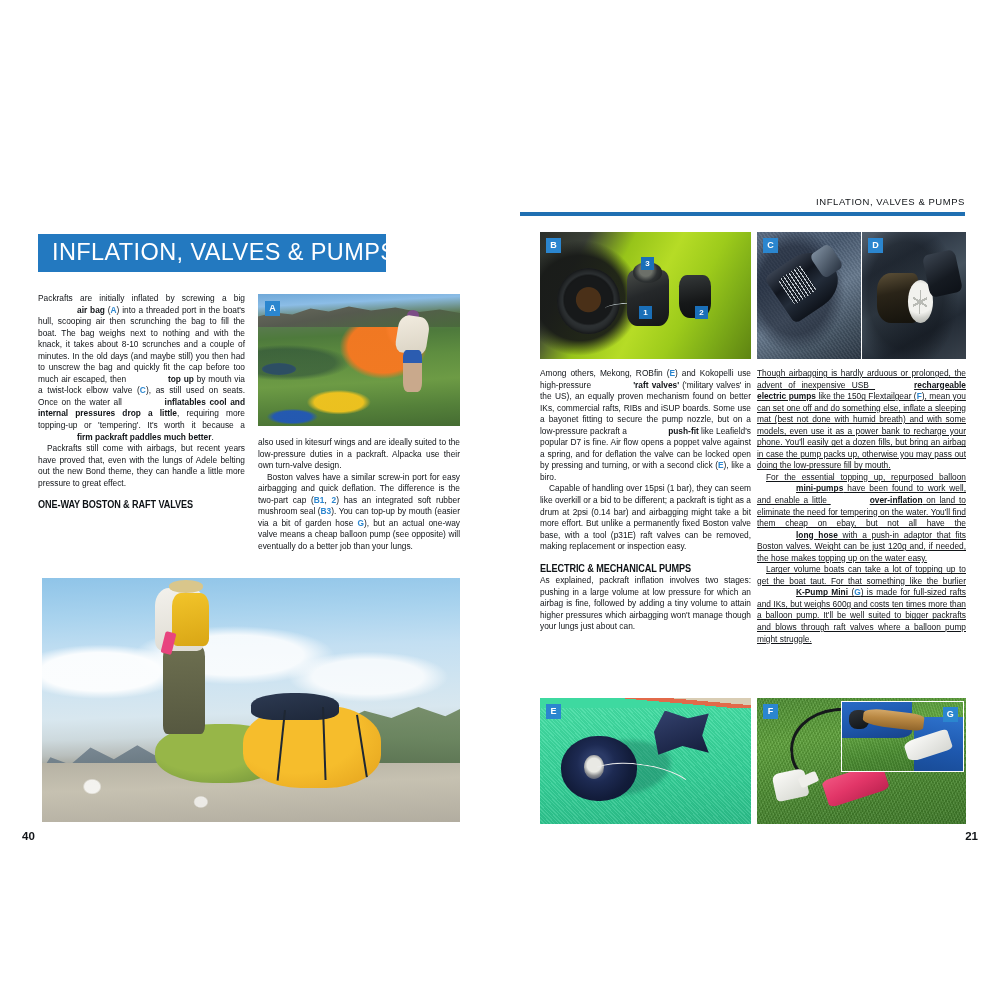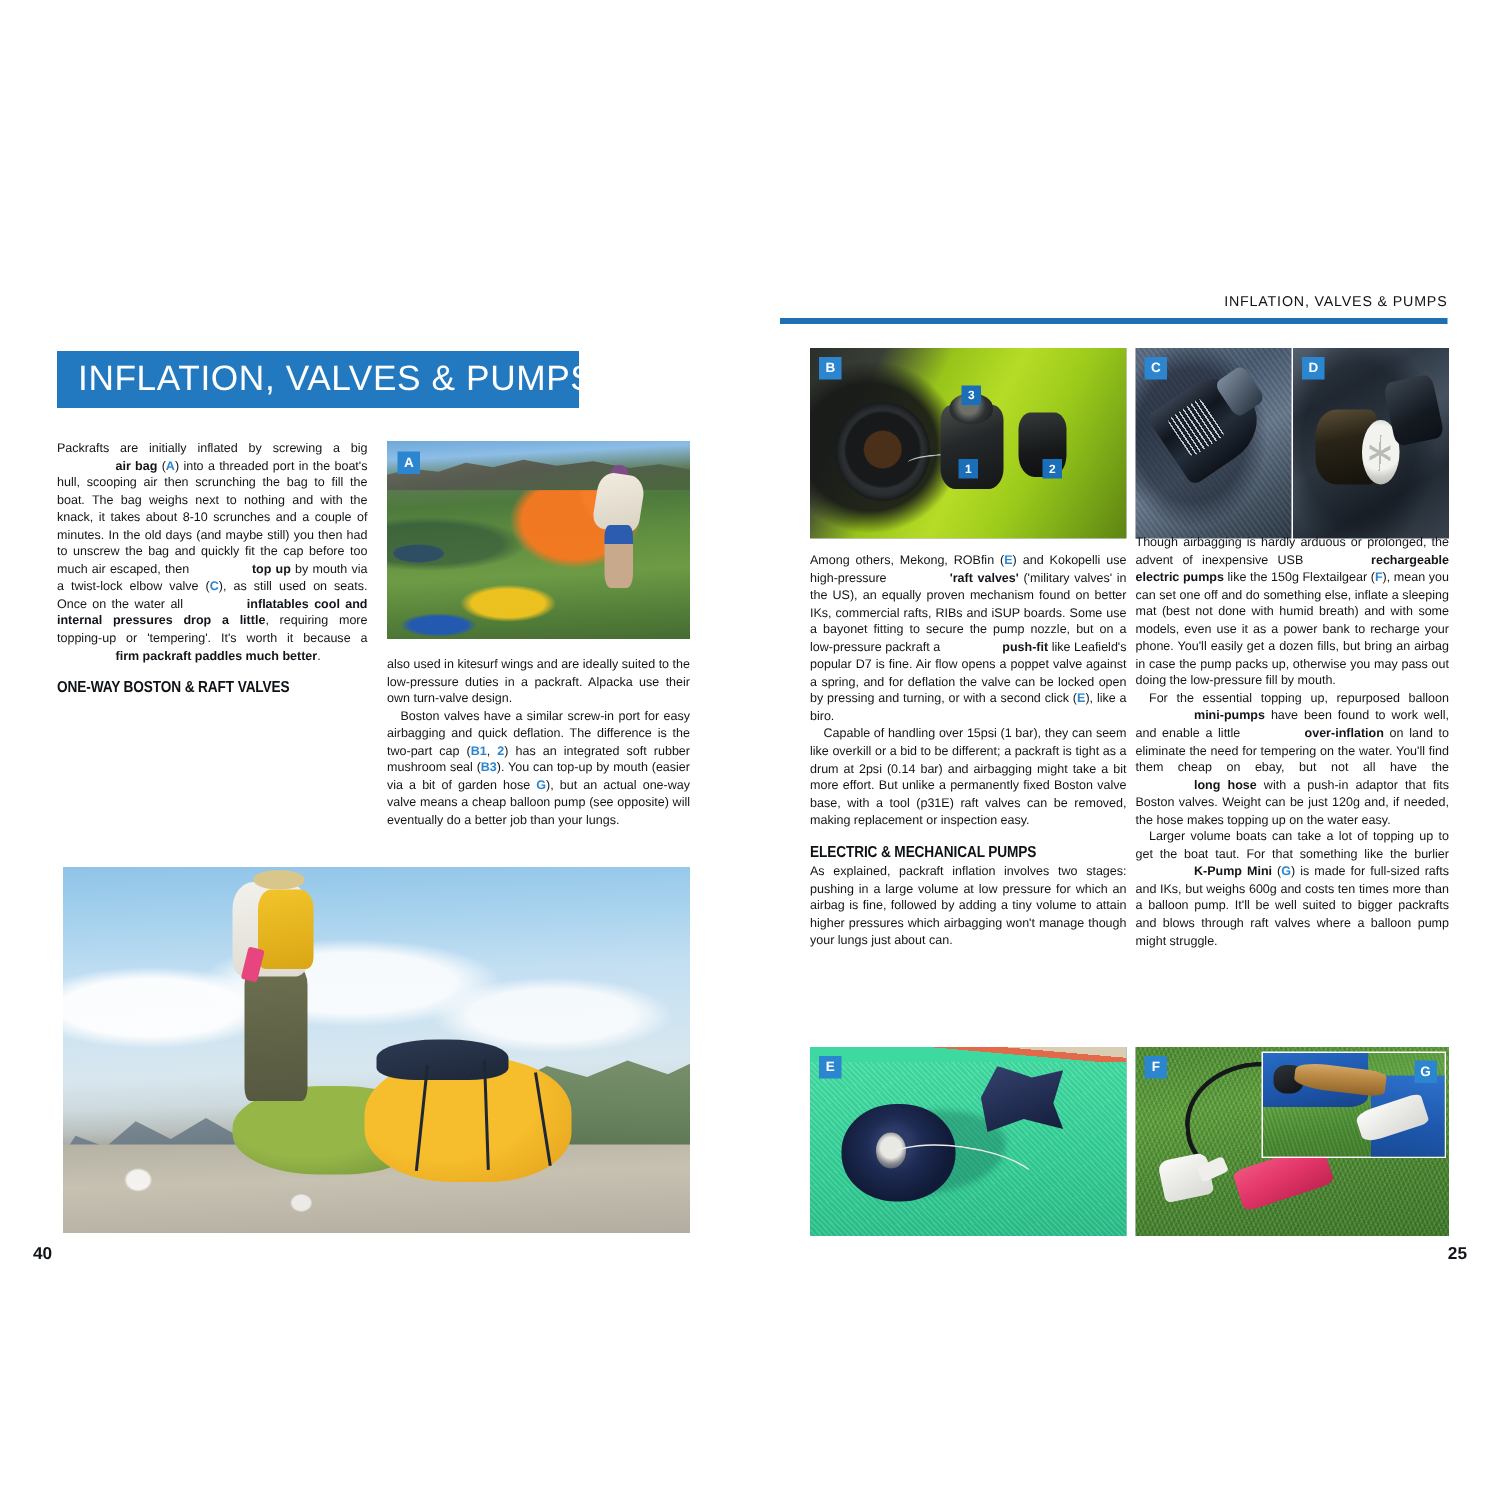--- a/index.html
+++ b/index.html
@@ -480,20 +480,21 @@
 <div id="spread">
 
   <div class="page" id="page-left">
 
     <div class="title-banner">
       <div class="title-text">INFLATION, VALVES &amp; PUMPS</div>
     </div>
 
     <div class="col" id="l-col1" style="left:38px; top:293px; width:207px;">
       <p class="noindent"><span>Packrafts are initially inflated by screwing a big </span><b>air bag</b><span> (</span><span class="ref">A</span><span>) into a threaded port in the boat's hull, scooping air then scrunching the bag to fill the boat. The bag weighs next to nothing and with the knack, it takes about 8-10 scrunches and a couple of minutes. In the old days (and maybe still) you then had to unscrew the bag and quickly fit the cap before too much air escaped, then </span><b>top up</b><span> by mouth via a twist-lock elbow valve (</span><span class="ref">C</span><span>), as still used on seats. Once on the water all </span><b>inflatables cool and internal pressures drop a little</b><span>, requiring more topping-up or 'tempering'. It's worth it because a </span><b>firm packraft paddles much better</b><span>.</span></p>
+      <p>Packrafts still come with airbags, but recent years have proved that, even with the lungs of Adele belting out the new Bond theme, they can handle a little more pressure to great effect.</p>
       <h2 class="sect">ONE-WAY BOSTON &amp; RAFT VALVES</h2>
     </div>
 
     <div class="photo" id="photo-A" style="left:258px; top:294px; width:202px; height:132px;">
       <div class="art-A">
         <div class="ridge"></div>
         <div class="pond"></div>
         <div class="person">
           <div class="head"></div>
           <div class="torso"></div>
@@ -568,21 +569,21 @@
       <div class="badge" style="left:6px; top:6px;">D</div>
     </div>
 
     <div class="col" id="r-col1" style="left:40px; top:368px; width:211px;">
       <p class="noindent"><span>Among others, Mekong, ROBfin (</span><span class="ref">E</span><span>) and Kokopelli use high-pressure </span><b>'raft valves'</b><span> ('military valves' in the US), an equally proven mechanism found on better IKs, commercial rafts, RIBs and iSUP boards. Some use a bayonet fitting to secure the pump nozzle, but on a low-pressure packraft a </span><b>push-fit</b><span> like Leafield's popular D7 is fine. Air flow opens a poppet valve against a spring, and for deflation the valve can be locked open by pressing and turning, or with a second click (</span><span class="ref">E</span><span>), like a biro.</span></p>
       <p>Capable of handling over 15psi (1 bar), they can seem like overkill or a bid to be different; a packraft is tight as a drum at 2psi (0.14 bar) and airbagging might take a bit more effort. But unlike a permanently fixed Boston valve base, with a tool (p31E) raft valves can be removed, making replacement or inspection easy.</p>
       <h2 class="sect">ELECTRIC &amp; MECHANICAL PUMPS</h2>
       <p class="noindent">As explained, packraft inflation involves two stages: pushing in a large volume at low pressure for which an airbag is fine, followed by adding a tiny volume to attain higher pressures which airbagging won't manage though your lungs just about can.</p>
     </div>
 
-    <div class="col" id="r-col2" style="left:257px; top:356px; width:209px;">
+    <div class="col" id="r-col2" style="left:257px; top:368px; width:209px;text-decoration:underline;">
       <p class="noindent"><span>Though airbagging is hardly arduous or prolonged, the advent of inexpensive USB </span><b>rechargeable electric pumps</b><span> like the 150g Flextailgear (</span><span class="ref">F</span><span>), mean you can set one off and do something else, inflate a sleeping mat (best not done with humid breath) and with some models, even use it as a power bank to recharge your phone. You'll easily get a dozen fills, but bring an airbag in case the pump packs up, otherwise you may pass out doing the low-pressure fill by mouth.</span></p>
       <p><span>For the essential topping up, repurposed balloon </span><b>mini-pumps</b><span> have been found to work well, and enable a little </span><b>over-inflation</b><span> on land to eliminate the need for tempering on the water. You'll find them cheap on ebay, but not all have the </span><b>long hose</b><span> with a push-in adaptor that fits Boston valves. Weight can be just 120g and, if needed, the hose makes topping up on the water easy.</span></p>
       <p><span>Larger volume boats can take a lot of topping up to get the boat taut. For that something like the burlier </span><b>K-Pump Mini</b><span> (</span><span class="ref">G</span><span>) is made for full-sized rafts and IKs, but weighs 600g and costs ten times more than a balloon pump. It'll be well suited to bigger packrafts and blows through raft valves where a balloon pump might struggle.</span></p>
     </div>
 
     <div class="photo" id="photo-E" style="left:40px; top:698px; width:211px; height:126px;">
       <div class="art-E">
         <div class="mat"></div>
         <div class="shadow1"></div>
         <div class="valve"></div>
@@ -607,16 +608,16 @@
           <div class="valvehead"></div>
           <div class="tube"></div>
           <div class="whitenozzle"></div>
         </div>
         <div class="badge" style="right:5px; top:5px;">G</div>
       </div>
 
       <div class="badge" style="left:6px; top:6px;">F</div>
     </div>
 
-    <div class="folio" id="folio-right">25</div>
+    <div class="folio" id="folio-right">21</div>
   </div>
 
 </div>
 
 </body></html>

